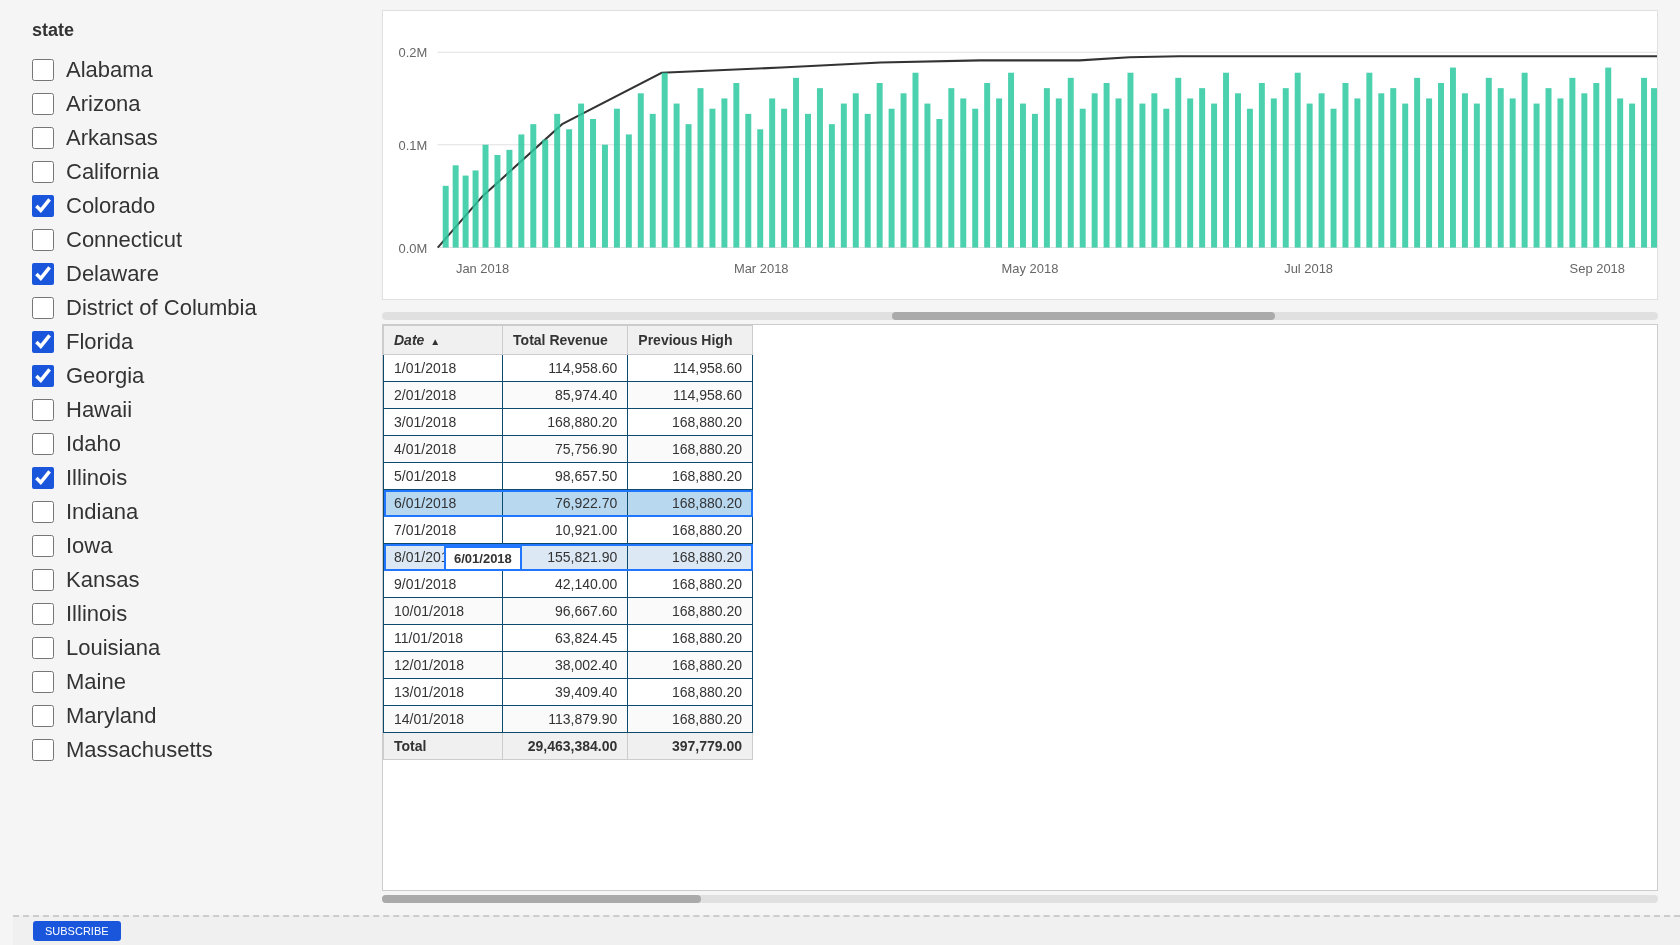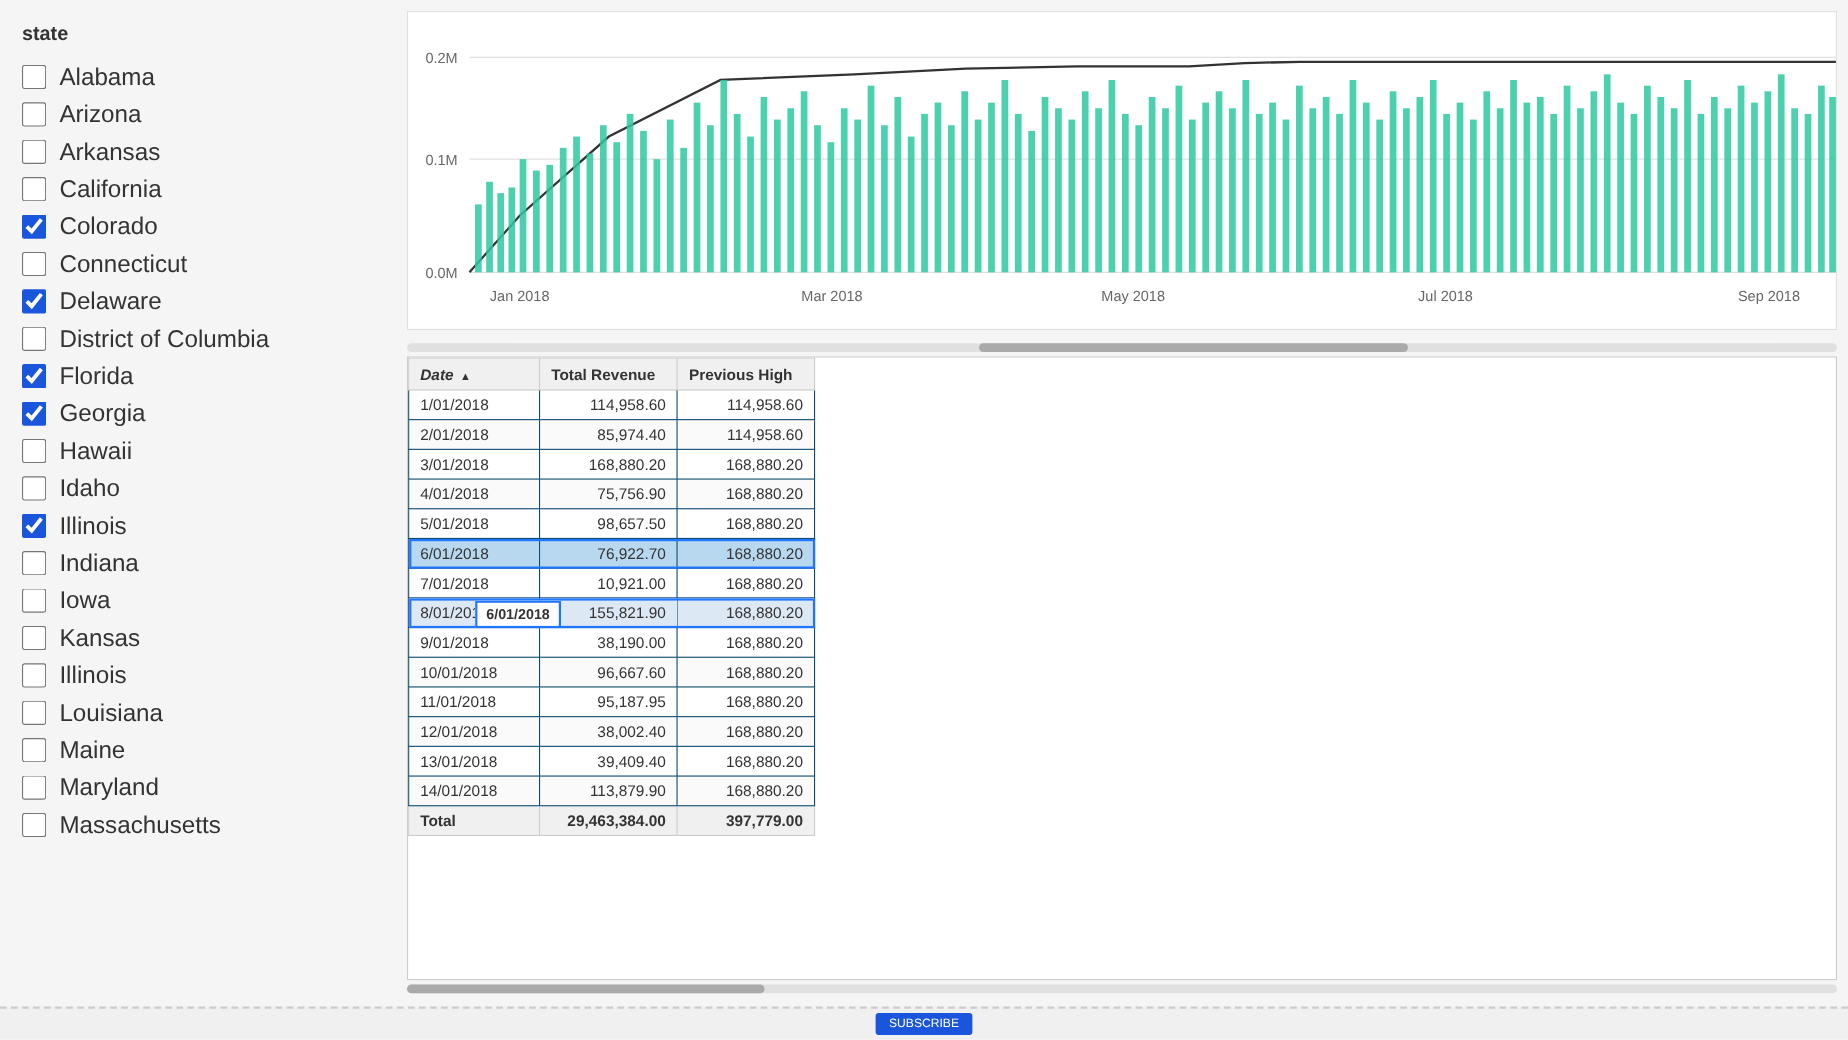--- a/index.html
+++ b/index.html
@@ -8,21 +8,21 @@
       background: #f5f5f5;
       width: 1680px;
       min-height: 945px;
       overflow: hidden;
       display: flex;
       flex-direction: column;
     }
     .main-content {
       display: flex;
       flex: 1;
-      padding: 10px 0;
+      padding: 10px 12px;
     }
     
     .sidebar {
       width: 360px;
       padding: 10px 20px;
       flex-shrink: 0;
     }
     .sidebar-title {
       font-size: 18px;
       font-weight: bold;
@@ -145,22 +145,23 @@
     tfoot tr td:first-child {
       text-align: left;
     }
     
     .bottom-bar {
       height: 30px;
       background: #f0f0f0;
       border-top: 2px dashed #ccc;
       display: flex;
       align-items: center;
-      justify-content: center;
+      justify-content: flex-start;
       padding: 0 20px;
+      margin-left: 13px;
     }
     .subscribe-btn {
       background: #1a56db;
       color: white;
       border: none;
       padding: 4px 12px;
       font-size: 11px;
       border-radius: 3px;
       cursor: pointer;
     }
@@ -461,31 +462,31 @@
               <td>10,921.00</td>
               <td>168,880.20</td>
             </tr>
             <tr class="row-tooltip" style="position: relative;">
               <td style="position: relative;">8/01/2018<div class="tooltip-badge">6/01/2018</div></td>
               <td>155,821.90</td>
               <td>168,880.20</td>
             </tr>
             <tr>
               <td>9/01/2018</td>
-              <td>38,190.00</td>
+              <td>42,140.00</td>
               <td>168,880.20</td>
             </tr>
             <tr>
               <td>10/01/2018</td>
               <td>96,667.60</td>
               <td>168,880.20</td>
             </tr>
             <tr>
               <td>11/01/2018</td>
-              <td>95,187.95</td>
+              <td>63,824.45</td>
               <td>168,880.20</td>
             </tr>
             <tr>
               <td>12/01/2018</td>
               <td>38,002.40</td>
               <td>168,880.20</td>
             </tr>
             <tr>
               <td>13/01/2018</td>
               <td>39,409.40</td>

